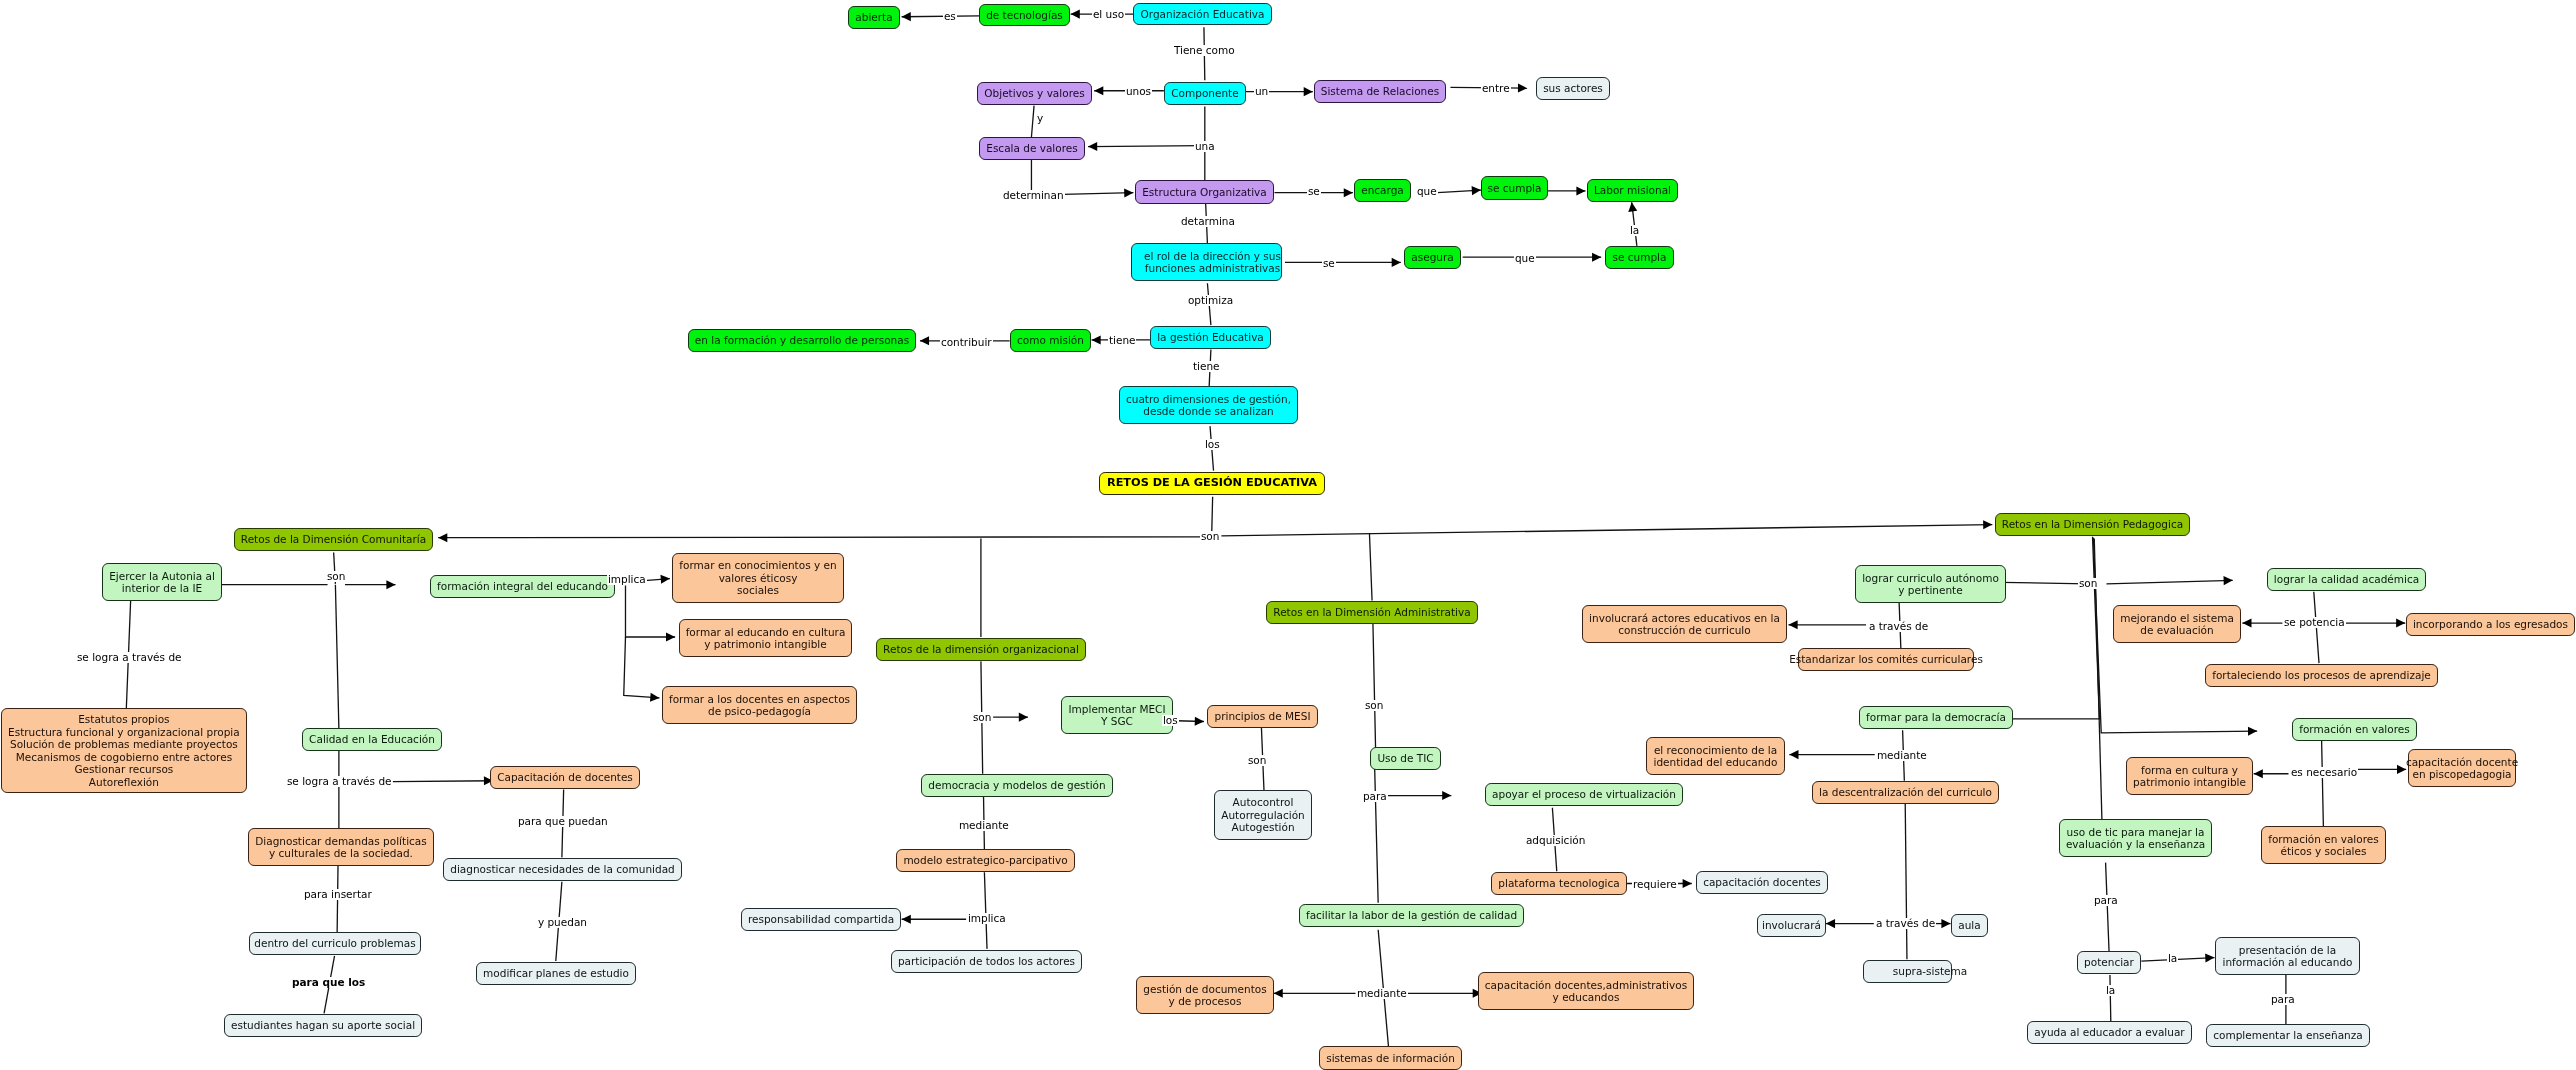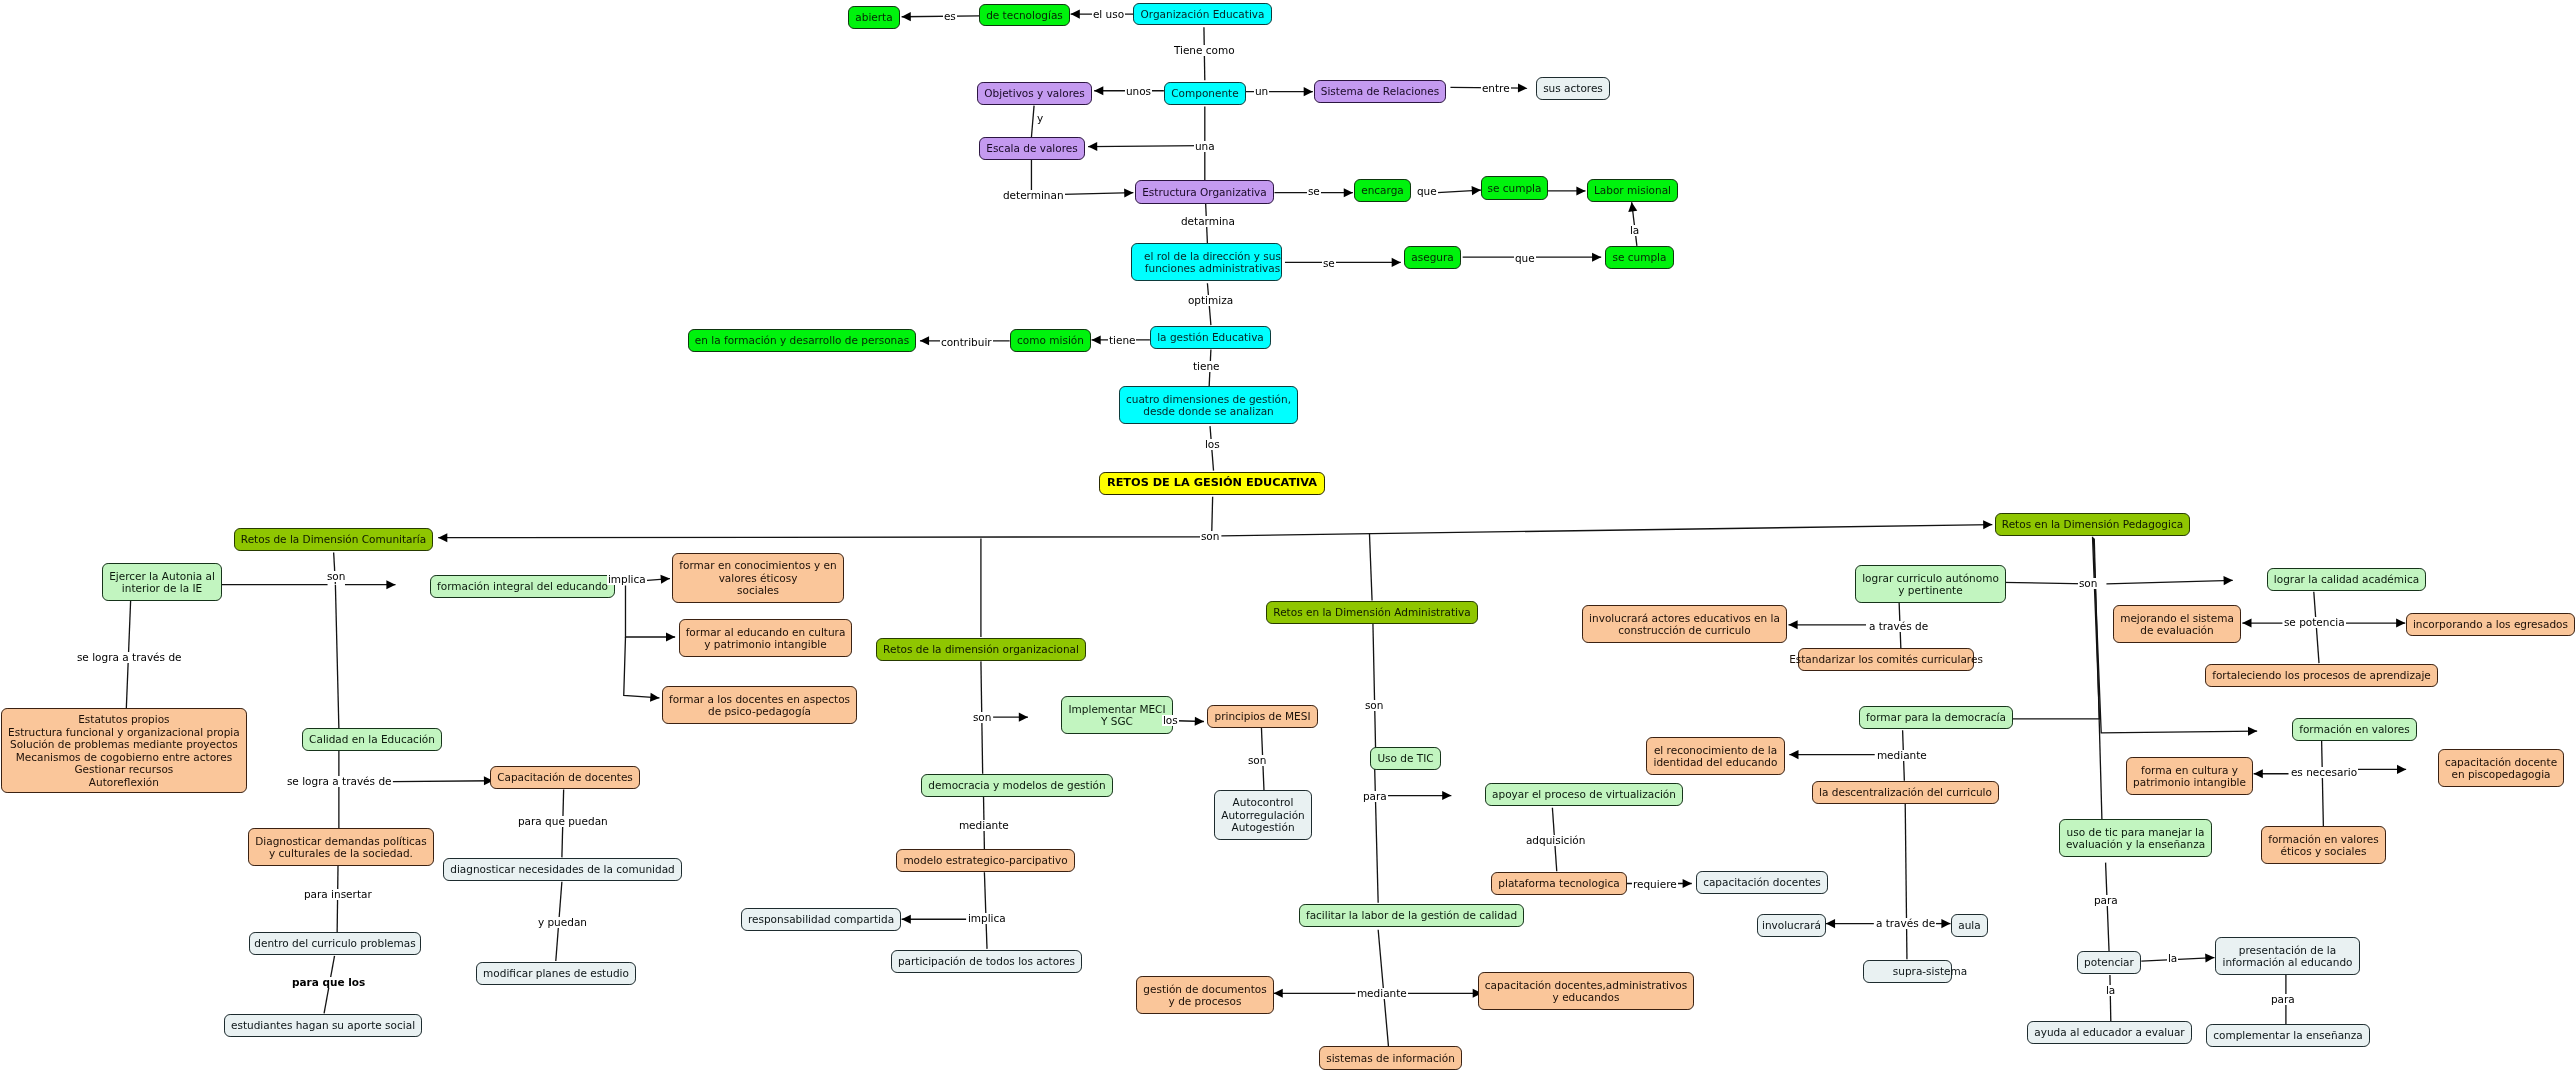--- a/index.html
+++ b/index.html
@@ -238,21 +238,21 @@
 de evaluación</div>
       <div class="node t-orange" style="left: 2406px; top: 613px; width: 169px; height: 22.6px;">incorporando a los egresados</div>
       <div class="node t-orange" style="left: 2205px; top: 664px; width: 233px; height: 22.6px;">fortaleciendo los procesos de aprendizaje</div>
       <div class="node t-lgreen" style="left: 1827px; top: 706px; width: 154px; height: 22.6px;">formar para la democracía</div>
       <div class="node t-orange" style="left: 1646px; top: 737px; width: 139px; height: 38px;">el reconocimiento de la
 identidad del educando</div>
       <div class="node t-orange" style="left: 1812px; top: 781px; width: 187px; height: 22.6px;">la descentralización del curriculo</div>
       <div class="node t-lgreen" style="left: 2260px; top: 718px; width: 125px; height: 22.6px;">formación en valores</div>
       <div class="node t-orange" style="left: 2126px; top: 757px; width: 127px; height: 38px;">forma en cultura y
 patrimonio intangible</div>
-      <div class="node t-orange" style="left: 2408px; top: 749px; width: 126px; height: 38px; margin-left: 30px;">capacitación docente
+      <div class="node t-orange" style="left: 2408px; top: 749px; width: 108px; height: 38px;">capacitación docente
 en piscopedagogia</div>
       <div class="node t-orange" style="left: 2261px; top: 826px; width: 125px; height: 38px;">formación en valores
 éticos y sociales</div>
       <div class="node t-lgreen" style="left: 2027px; top: 819px; width: 153px; height: 38px;">uso de tic para manejar la
 evaluación y la enseñanza</div>
       <div class="node t-grey" style="left: 1757px; top: 914px; width: 69px; height: 22.6px;">involucrará</div>
       <div class="node t-grey" style="left: 1951px; top: 914px; width: 37px; height: 22.6px;">aula</div>
       <div class="node t-grey" style="left: 1863px; top: 960px; width: 89px; height: 22.6px; padding-left: 45px;">supra-sistema</div>
       <div class="node t-grey" style="left: 2077px; top: 951px; width: 64px; height: 22.6px;">potenciar</div>
       <div class="node t-grey" style="left: 2215px; top: 937px; width: 145px; height: 38px;">presentación de la

